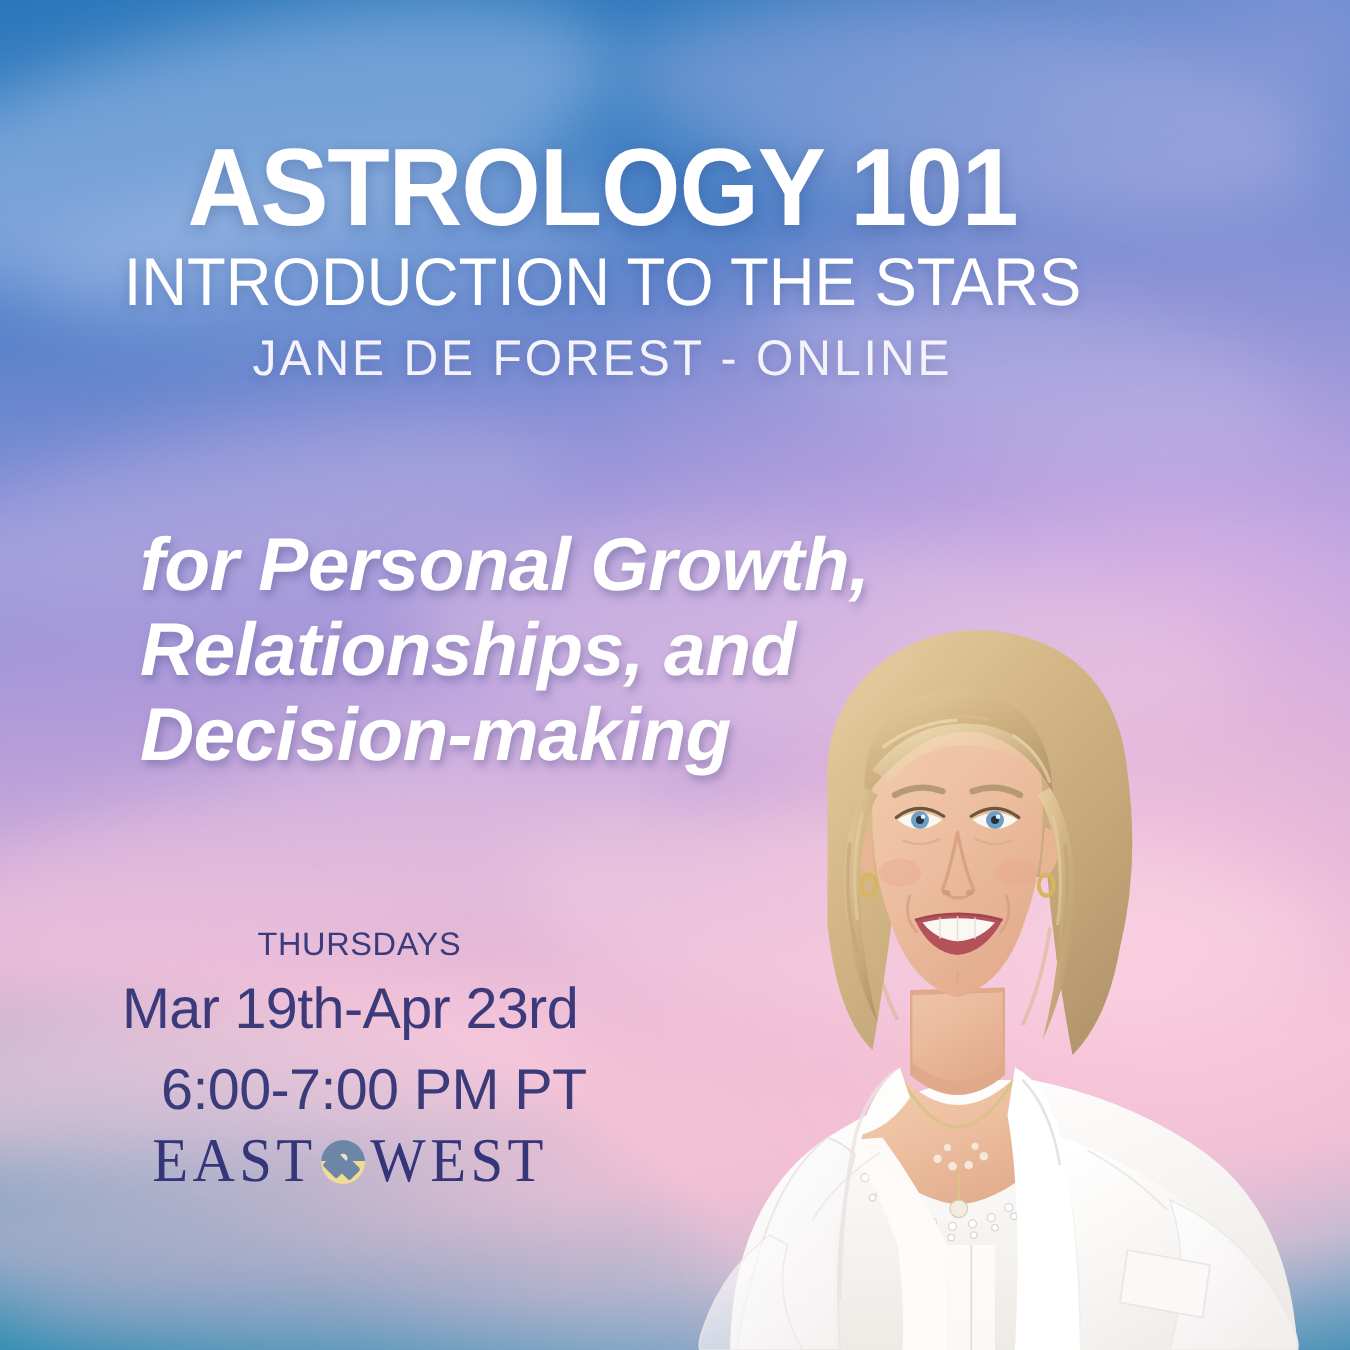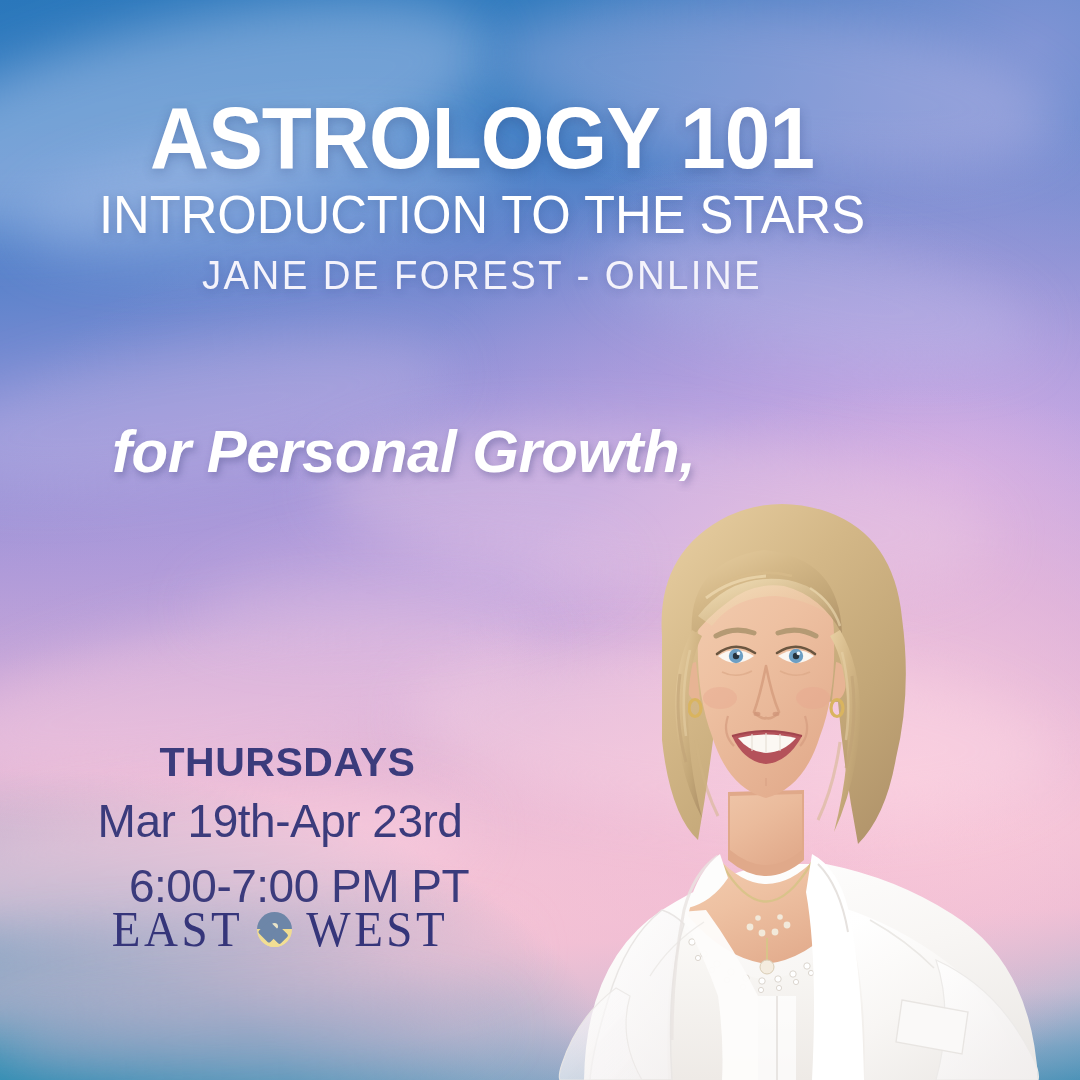--- a/index.html
+++ b/index.html
@@ -87,21 +87,21 @@
        background:rgba(248,196,216,0.46); transform:rotate(-5deg); }
   .w10{ left:0%; top:92%; width:46%; height:8%;
        background:rgba(236,186,212,0.34); transform:rotate(-3deg); }
   .w11{ left:56%; top:22%; width:40%; height:11%;
        background:rgba(198,196,238,0.28); transform:rotate(10deg); }
   .w12{ left:18%; top:50%; width:40%; height:9%;
        background:rgba(226,192,228,0.26); transform:rotate(-6deg); }
 
   
   .headings{
-    position:absolute; left:0; top:0; width:964px;
+    position:absolute; left:0; top:12px; width:964px;
     text-align:center;
     z-index:6;
   }
 
   .title{
     margin-top:98px;
     font-size:88px;
     line-height:0.92;
     font-weight:bold;
     color:#ffffff;
@@ -156,22 +156,22 @@
   
   .schedule{
     position:absolute;
     left:0; top:742px;
     width:560px;
     text-align:center;
     z-index:6;
     color:#3b3b7c;
   }
   .sched-day{
-    font-size:41px;
-    font-weight:bold;
+    font-size:26px;
+    font-weight:normal;
     letter-spacing:0.5px;
     line-height:1.0;
     padding-left:15px;
   }
   .sched-dates{
     margin-top:15px;
     font-size:46px;
     font-weight:400;
     line-height:1.0;
     letter-spacing:-0.5px;
@@ -187,21 +187,21 @@
 
   
   .logo{
     position:absolute;
     left:0; top:906px;
     width:560px;
     z-index:7;
     display:flex;
     align-items:center;
     justify-content:center;
-    gap:14px;
+    gap:4px;
   }
   .logo-word{
     font-family:"Liberation Serif", serif;
     font-size:47px;
     font-weight:400;
     color:#35357a;
     letter-spacing:3.5px;
     line-height:1;
     transform:scaleY(1.06);
   }
@@ -440,20 +440,22 @@
   </svg>
 
   <div class="headings">
     <div class="title">ASTROLOGY 101</div>
     <div class="subtitle">INTRODUCTION TO THE STARS</div>
     <div class="presenter">JANE DE FOREST - ONLINE</div>
   </div>
 
   <div class="benefits">
     <div>for Personal Growth,</div>
+    <div>Relationships, and</div>
+    <div>Decision-making</div>
   </div>
 
   <div class="schedule">
     <div class="sched-day">THURSDAYS</div>
     <div class="sched-dates">Mar 19th-Apr 23rd</div>
     <div class="sched-time">6:00-7:00 PM PT</div>
   </div>
 
   <div class="logo">
     <span class="logo-word">EAST</span>

